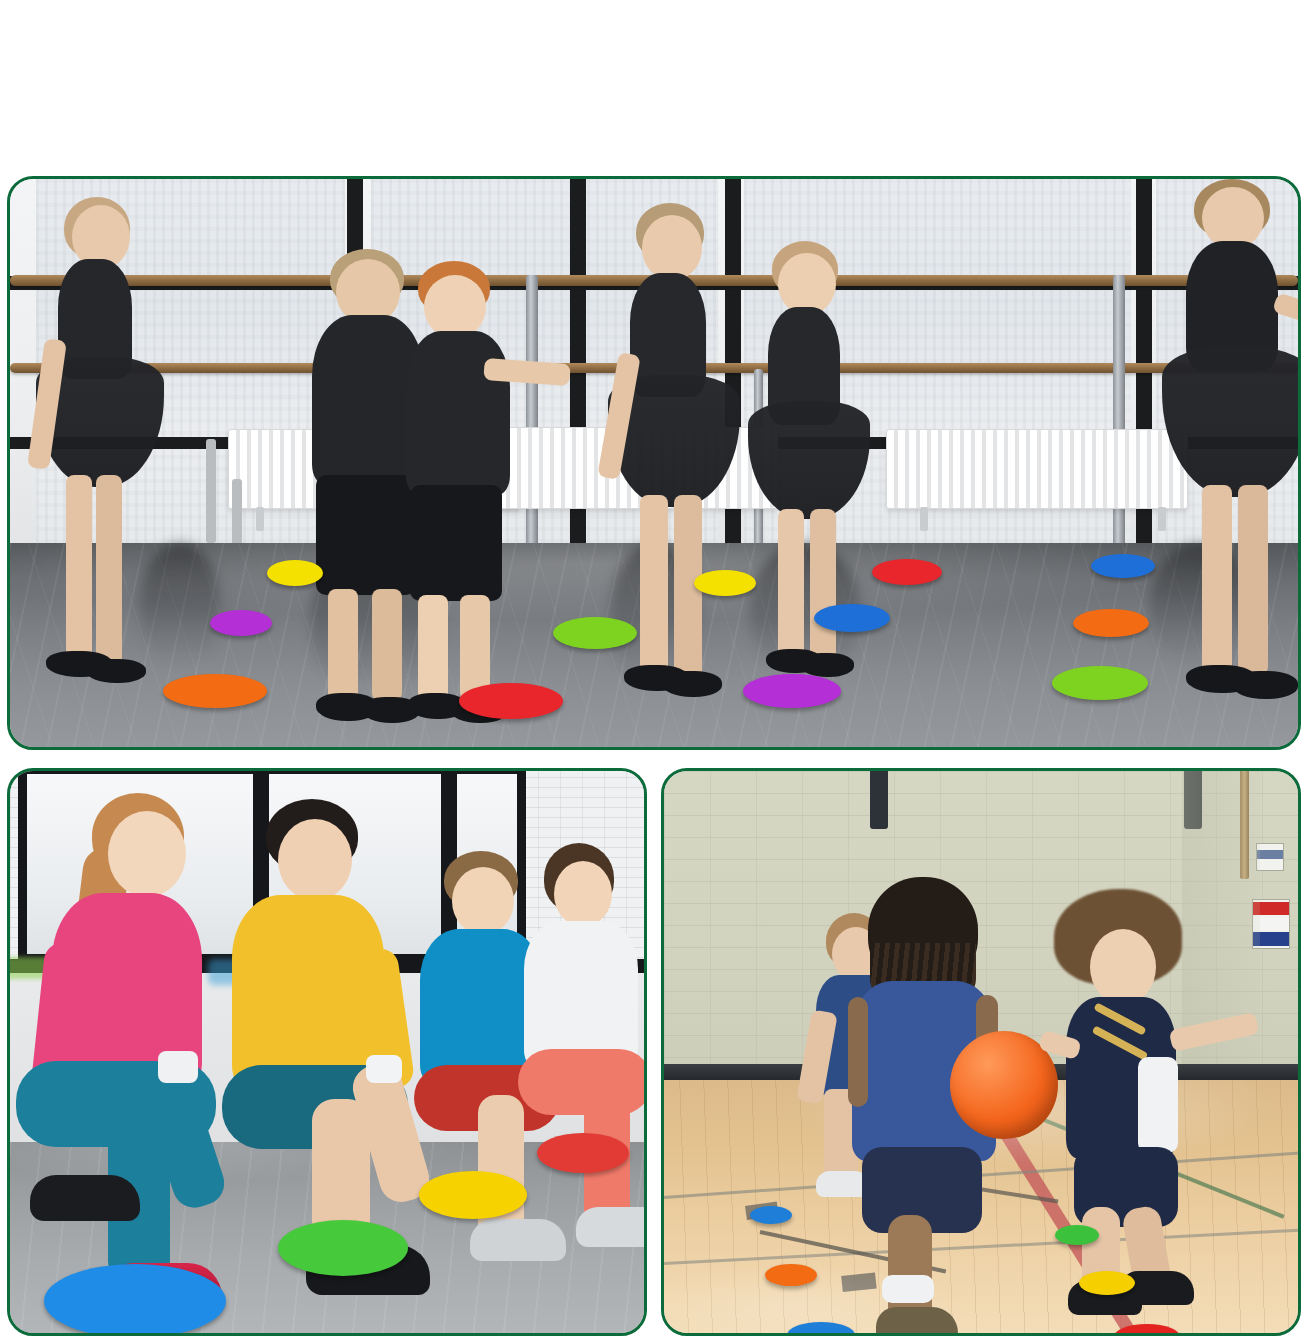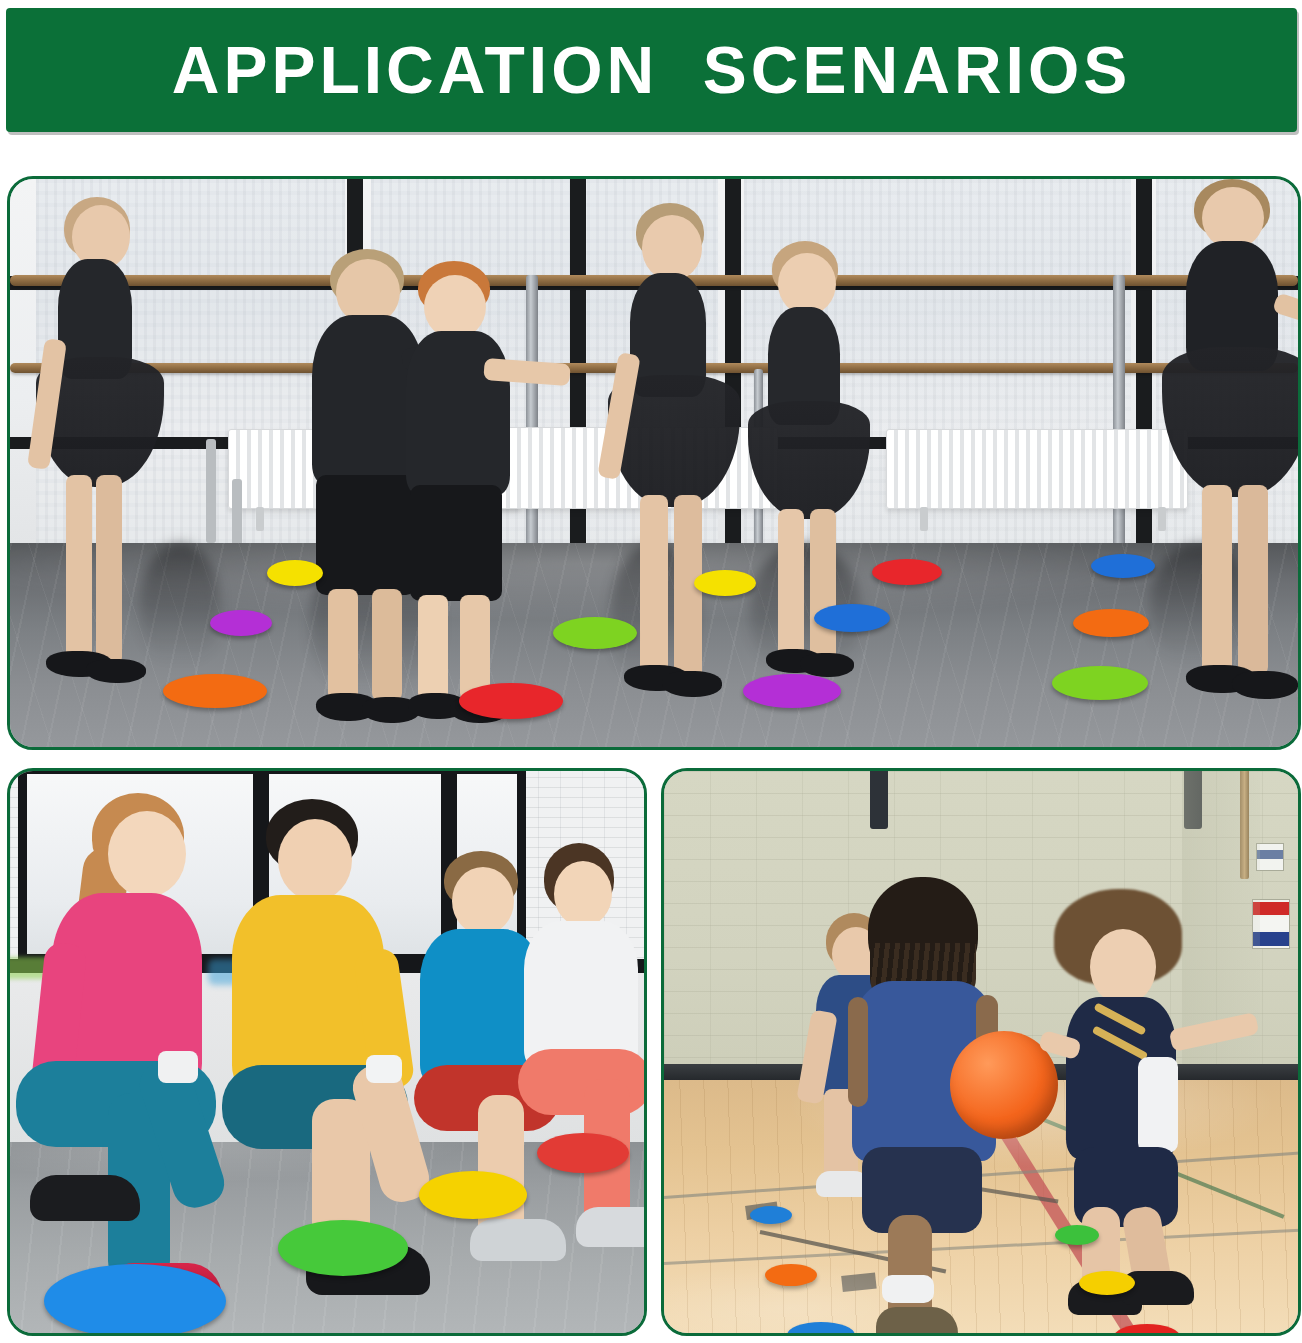--- a/index.html
+++ b/index.html
@@ -233,23 +233,20 @@
     box-shadow: inset -6px -8px 14px rgba(0,0,0,.22);
   }
 
   .blurwrap { filter: blur(.6px); }
 </style>
 </head>
 <body>
 
 <div id="page">
 
-  <div class="banner" style="background: rgb(11, 112, 56);">
-    <div class="banner-title" style="color: rgb(255, 255, 255);">APPLICATION  SCENARIOS</div>
-  </div>
 
   <div class="panel panel-top" style="border-color: rgb(11, 107, 58);">
     <div class="scene blurwrap">
 
       <div class="studio-wall"></div>
 
       <div class="window-glass w1">
           <div class="city-haze"></div>
         </div>
       <div class="window-glass w2">

